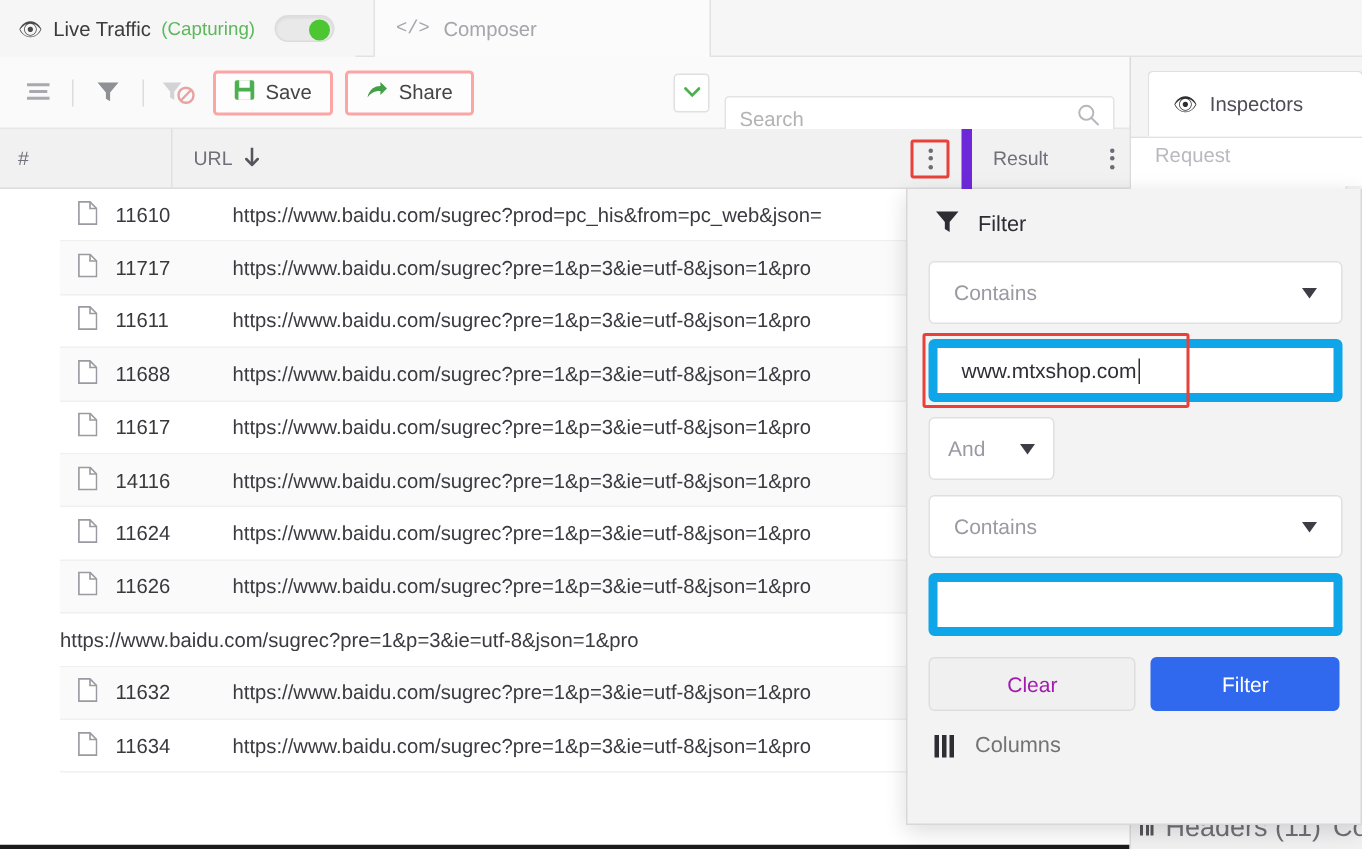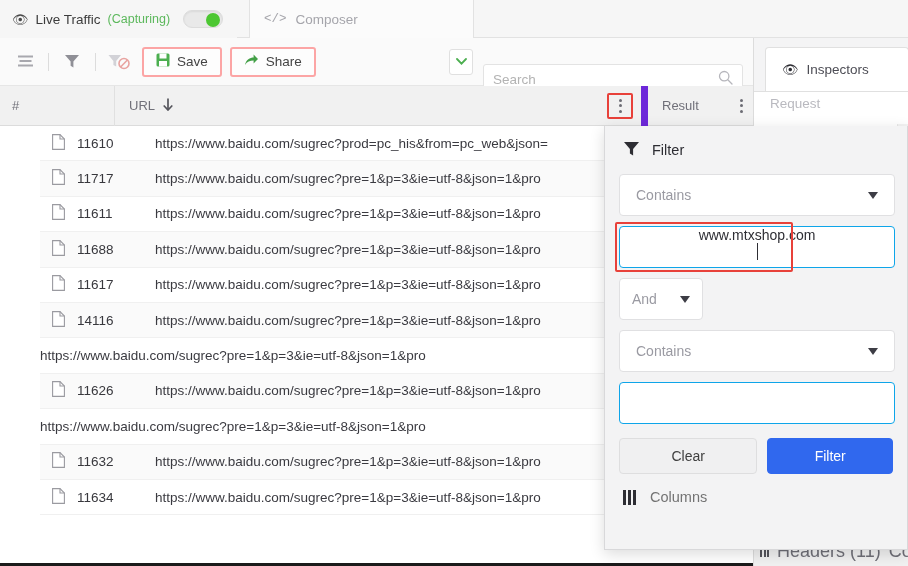--- a/index.html
+++ b/index.html
@@ -209,23 +209,23 @@
   .pp-select {
     width: 276px; height: 42px; background: #fff;
     border: 1px solid #e0e0e2; border-radius: 4px;
     display: flex; align-items: center; justify-content: space-between;
     padding: 0 16px; font-size: 14px; color: #9a9aa2;
     cursor: pointer; margin-bottom: 10px;
   }
   .pp-input-wrap { position: relative; margin-bottom: 10px; }
   .pp-input {
     width: 276px; height: 42px; background: #fff;
-    border: 1px solid #0ea5e9; border-radius: 4px;
+    border: 6px solid #0ea5e9; border-radius: 4px;
     display: flex; align-items: center; padding: 0 16px;
-    font-size: 14px; color: #2e2e34; flex-direction: column;
+    font-size: 14px; color: #2e2e34;
   }
   .pp-input .caret {
     display: inline-block; width: 1px; height: 17px;
     background: #2e2e34; margin-left: 1px;
   }
   .hl-box {
     position: absolute; left: -4px; top: -4px;
     width: 178px; height: 50px;
     border: 2px solid #e8413a; border-radius: 2px;
     pointer-events: none;
@@ -240,21 +240,21 @@
   .arrow-dn {
     width: 0; height: 0;
     border-left: 5.5px solid transparent; border-right: 5.5px solid transparent;
     border-top: 7px solid #3d3d45;
   }
   .pp-actions { display: flex; gap: 10px; margin-top: 14px; }
   .pp-clear {
     width: 150px; height: 36px; border-radius: 4px;
     background: #f0f0f1; border: 1px solid #dededf;
     display: flex; align-items: center; justify-content: center;
-    font-size: 14px; color: #404040; cursor: pointer;
+    font-size: 14px; color: #a21caf; cursor: pointer;
   }
   .pp-filter {
     width: 136px; height: 36px; border-radius: 4px;
     background: #3068ee; border: 1px solid #3068ee;
     display: flex; align-items: center; justify-content: center;
     font-size: 14px; color: #fff; cursor: pointer;
   }
   .pp-columns {
     display: flex; align-items: center; gap: 14px;
     height: 46px; padding-left: 4px;
@@ -436,20 +436,29 @@
           <svg width="13" height="16" viewBox="0 0 13 16">
               <path d="M0.6 0.6 H8 L12.4 5 V15.4 H0.6 Z" fill="#fff" stroke="#9a9aa0" stroke-width="1.1"></path>
               <path d="M8 0.6 V5 H12.4" fill="none" stroke="#9a9aa0" stroke-width="1.1"></path>
             </svg>
         </span>
         <span>14116</span>
       </div>
       <div class="cell-url">https://www.baidu.com/sugrec?pre=1&amp;p=3&amp;ie=utf-8&amp;json=1&amp;pro</div>
     </div>
     <div class="row">
+      <div class="cell-id">
+        <span class="doc-icon">
+          <svg width="13" height="16" viewBox="0 0 13 16">
+              <path d="M0.6 0.6 H8 L12.4 5 V15.4 H0.6 Z" fill="#fff" stroke="#9a9aa0" stroke-width="1.1"></path>
+              <path d="M8 0.6 V5 H12.4" fill="none" stroke="#9a9aa0" stroke-width="1.1"></path>
+            </svg>
+        </span>
+        <span>11624</span>
+      </div>
       <div class="cell-url">https://www.baidu.com/sugrec?pre=1&amp;p=3&amp;ie=utf-8&amp;json=1&amp;pro</div>
     </div>
     <div class="row alt">
       <div class="cell-id">
         <span class="doc-icon">
           <svg width="13" height="16" viewBox="0 0 13 16">
               <path d="M0.6 0.6 H8 L12.4 5 V15.4 H0.6 Z" fill="#fff" stroke="#9a9aa0" stroke-width="1.1"></path>
               <path d="M8 0.6 V5 H12.4" fill="none" stroke="#9a9aa0" stroke-width="1.1"></path>
             </svg>
         </span>

